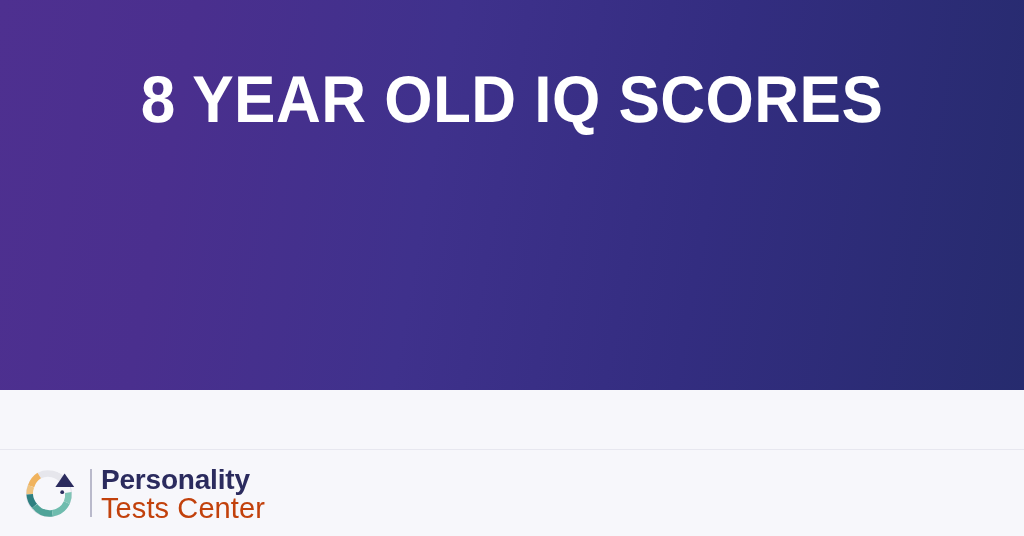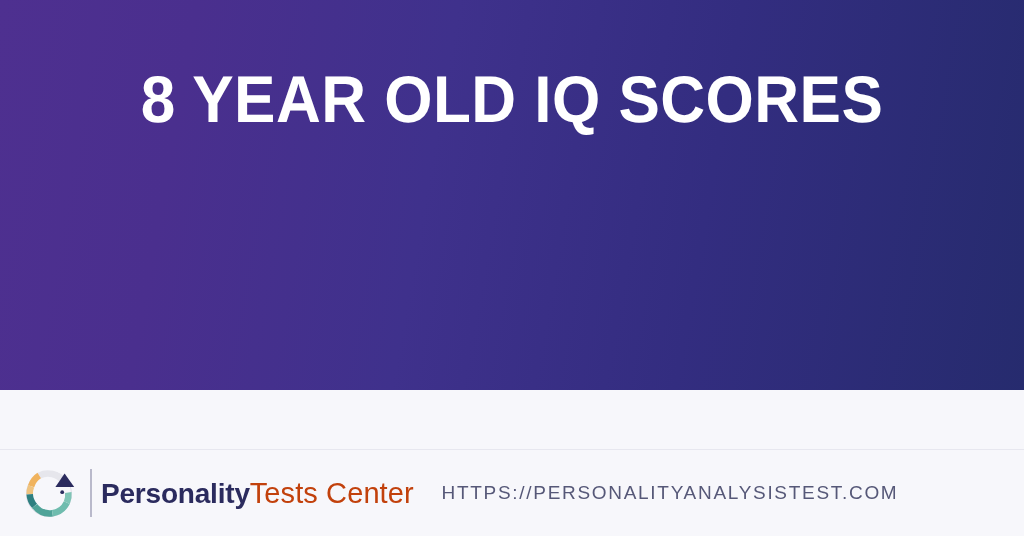--- a/index.html
+++ b/index.html
@@ -101,21 +101,21 @@
   .brand-divider {
     width: 2px;
     height: 48px;
     background: #b9b9cb;
     margin-left: 12px;
     margin-right: 9px;
     flex: 0 0 2px;
   }
   .brand-words {
     display: flex;
-    flex-direction: row;
+    flex-direction: column;
     justify-content: flex-end;
   }
   .brand-line1 {
     font-family: "Liberation Sans", sans-serif;
     font-weight: 700;
     font-size: 28px;
     line-height: 29px;
     color: #2b2b5e;
     letter-spacing: -0.2px;
     white-space: nowrap;
@@ -192,16 +192,15 @@
       </div>
 
       <div class="brand-divider"></div>
 
       <div class="brand-words">
         <div class="brand-line1">Personality</div>
         <div class="brand-line2">Tests Center</div>
       </div>
     </div>
 
-    <div class="site-url">HTTPS://PERSONALITYANALYSISTEST.COM</div>
   </div>
 
 </div>
 
 </body></html>

